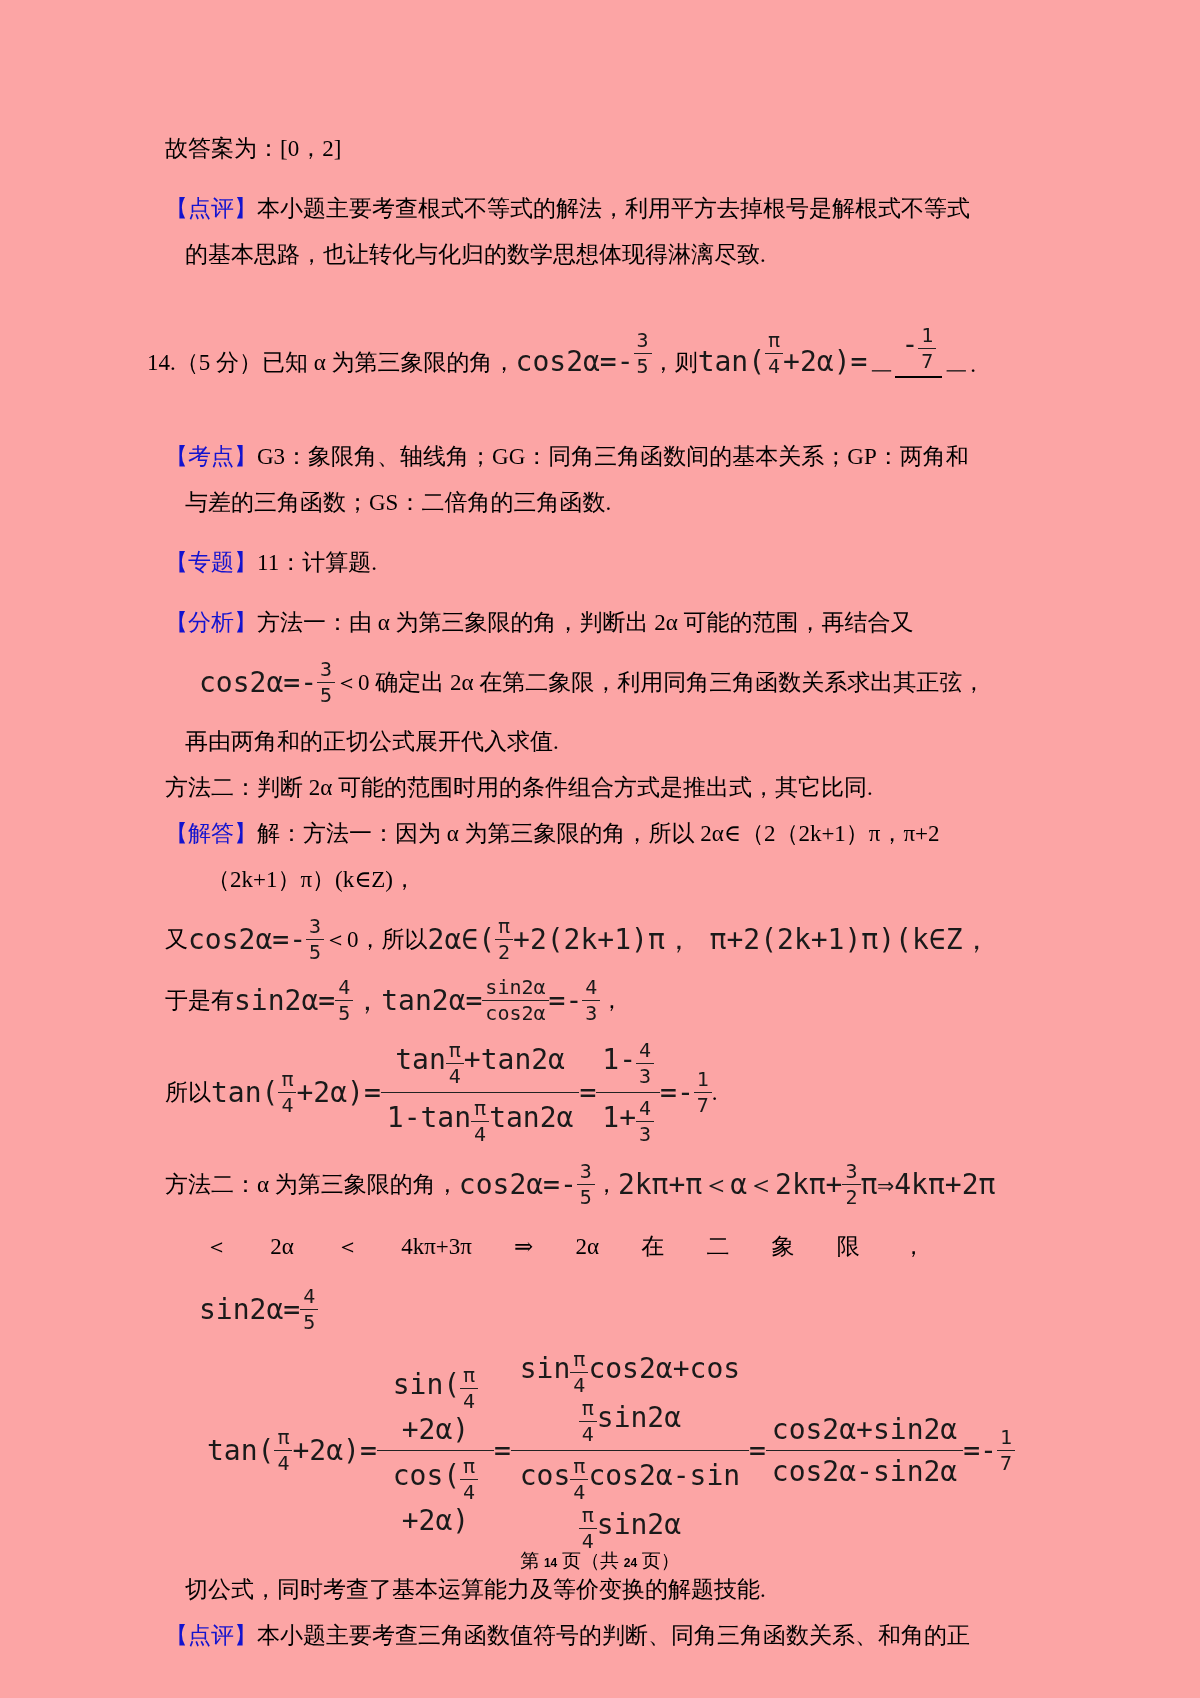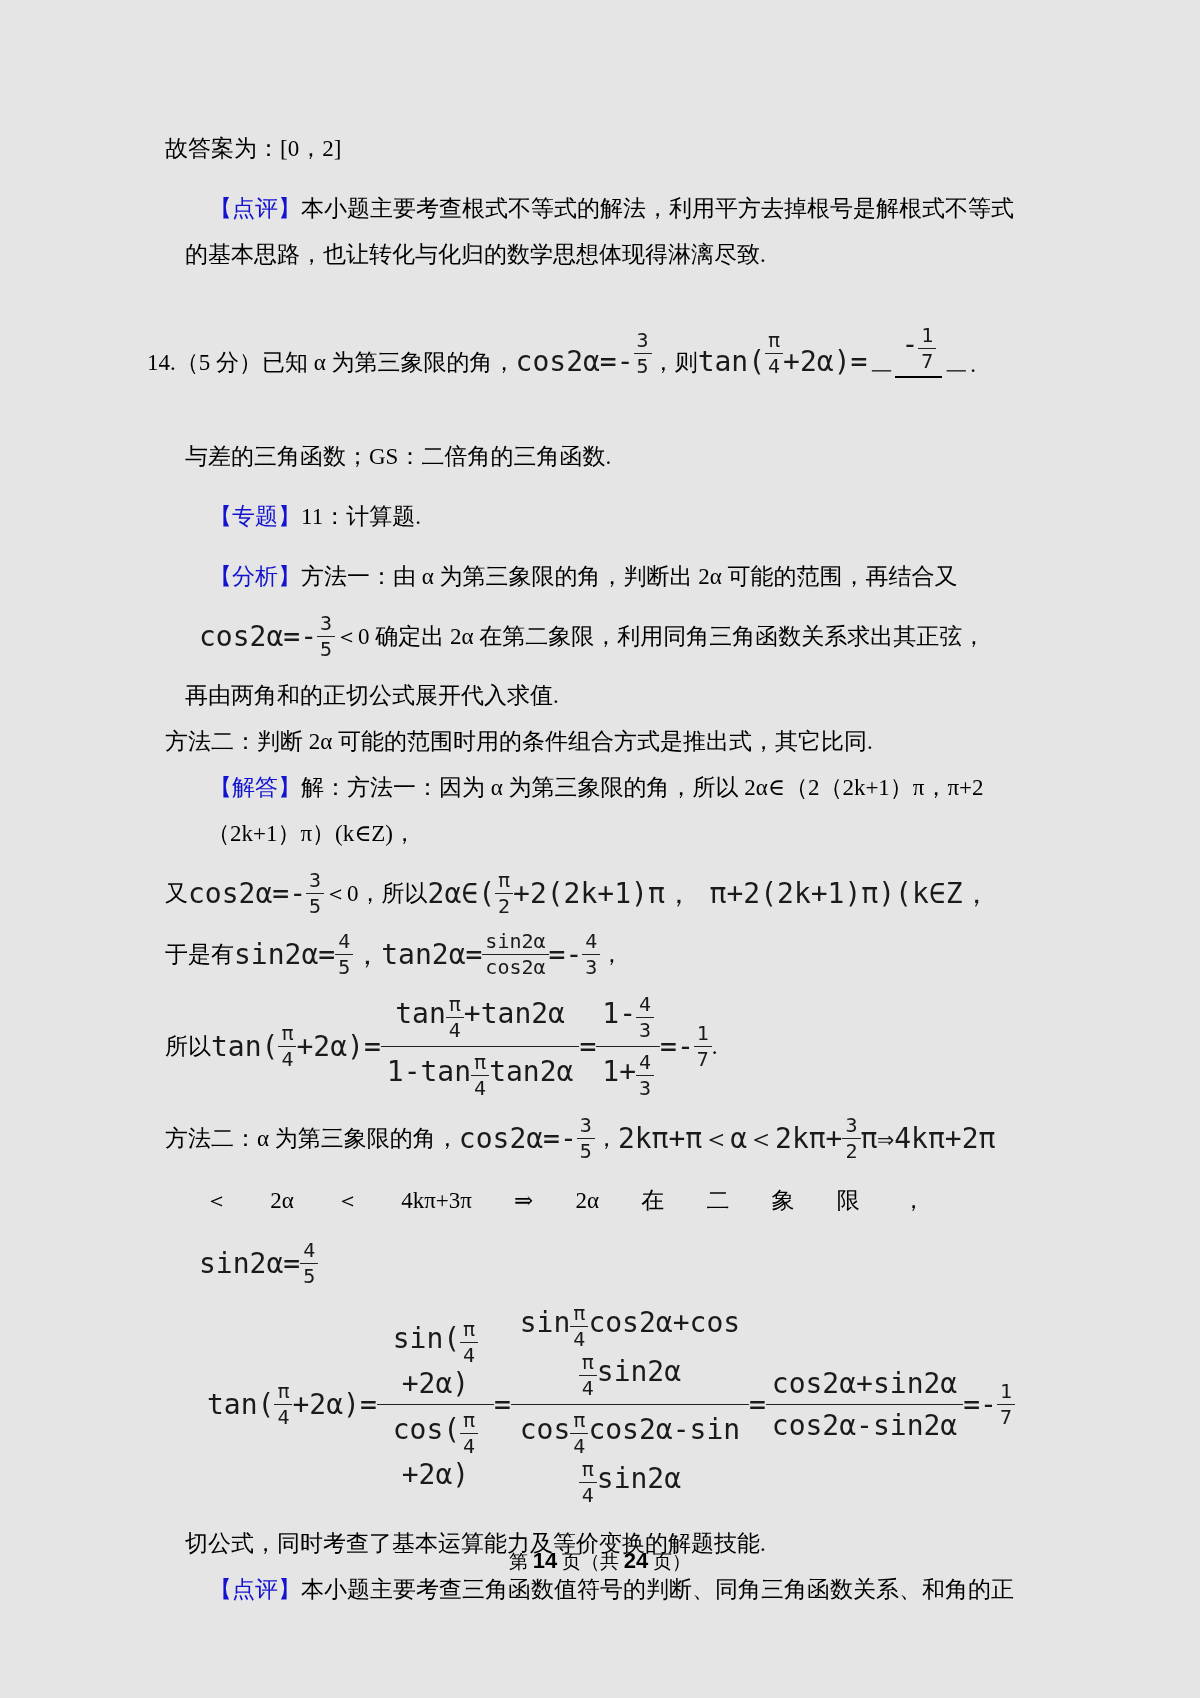--- a/index.html
+++ b/index.html
@@ -1,40 +1,40 @@
 <!DOCTYPE html>
 <html><head>
 <meta charset="utf-8">
 <style>
   html,body{margin:0;padding:0;background:#fff;}
-  .page{position:relative;width:1200px;height:1698px;background:#e5e5e5;overflow:hidden;
+  .page{position:relative;width:1200px;height:1698px;background:#fca5a5;overflow:hidden;
         font-family:"Liberation Serif","DejaVu Serif",serif;font-size:23px;color:#000;}
   .content{position:absolute;left:165px;top:126px;width:850px;}
   .line{line-height:46px;}
   .cont{margin-left:20px;}
-  .lbl{color:#1313cf;margin-left:44px;}
+  .lbl{color:#1313cf;}
   .m{font-family:"DejaVu Sans Mono","Liberation Mono",monospace;font-size:28px;color:#1a1a1a;}
   .frac{display:inline-block;text-align:center;vertical-align:middle;line-height:1.15;
         font-family:"DejaVu Sans Mono","Liberation Mono",monospace;font-size:20px;color:#1a1a1a;}
   .frac .num{display:block;border-bottom:1.5px solid #222;padding:0 3px 1px;}
   .frac .den{display:block;padding:1px 3px 0;}
   .bigfrac{display:inline-block;text-align:center;vertical-align:middle;}
   .bigfrac .bnum{display:block;border-bottom:1.5px solid #222;padding:2px 6px 4px;}
   .bigfrac .bden{display:block;padding:4px 6px 2px;}
   .ublank{display:inline-block;border-bottom:2px solid #000;padding:0 6px 3px;vertical-align:middle;}
   .mrow{display:flex;align-items:flex-end;flex-wrap:nowrap;}
   .gap{margin-bottom:14px;}
   .biggap{margin-bottom:44px;}
   .q14{margin-left:-18px;margin-top:46px;margin-bottom:56px;}
   .fline{margin:12px 0;display:flex;align-items:center;}
   .ind1{margin-left:34px;}
   .ind2{margin-left:42px;}
   .just{display:flex;justify-content:space-between;width:720px;margin-left:40px;line-height:52px;}
   .footer{position:absolute;left:0;right:0;top:1548px;text-align:center;font-size:19px;color:#000;}
-  .footer b{font-family:"Liberation Sans","DejaVu Sans",sans-serif;font-size:22px;}
+  .footer b{font-family:"Liberation Sans","DejaVu Sans",sans-serif;font-size:12px;}
   .sp{white-space:pre;}
 </style>
 </head>
 <body>
 
 <div class="page">
   <div class="content">
 
     <div class="line gap">故答案为：[0，2]</div>
 
@@ -60,20 +60,23 @@
           <span class="den">4</span>
         </span>
         <span class="m">+2α)=</span>
         <span class="m">＿</span>
         <span class="ublank"><span class="m">-</span><span class="frac"><span class="num">1</span><span class="den">7</span></span></span>
         <span class="m">＿</span>
         <span>.</span>
     </div>
 
     <div class="gap">
+      <div class="line">
+        <span class="lbl">【考点】</span><span>G3：象限角、轴线角；GG：同角三角函数间的基本关系；GP：两角和</span>
+      </div>
       <div class="line cont">与差的三角函数；GS：二倍角的三角函数.</div>
     </div>
 
     <div class="line gap">
       <span class="lbl">【专题】</span><span>11：计算题.</span>
     </div>
 
     <div>
       <div class="line">
         <span class="lbl">【分析】</span><span>方法一：由 α 为第三象限的角，判断出 2α 可能的范围，再结合又</span>

